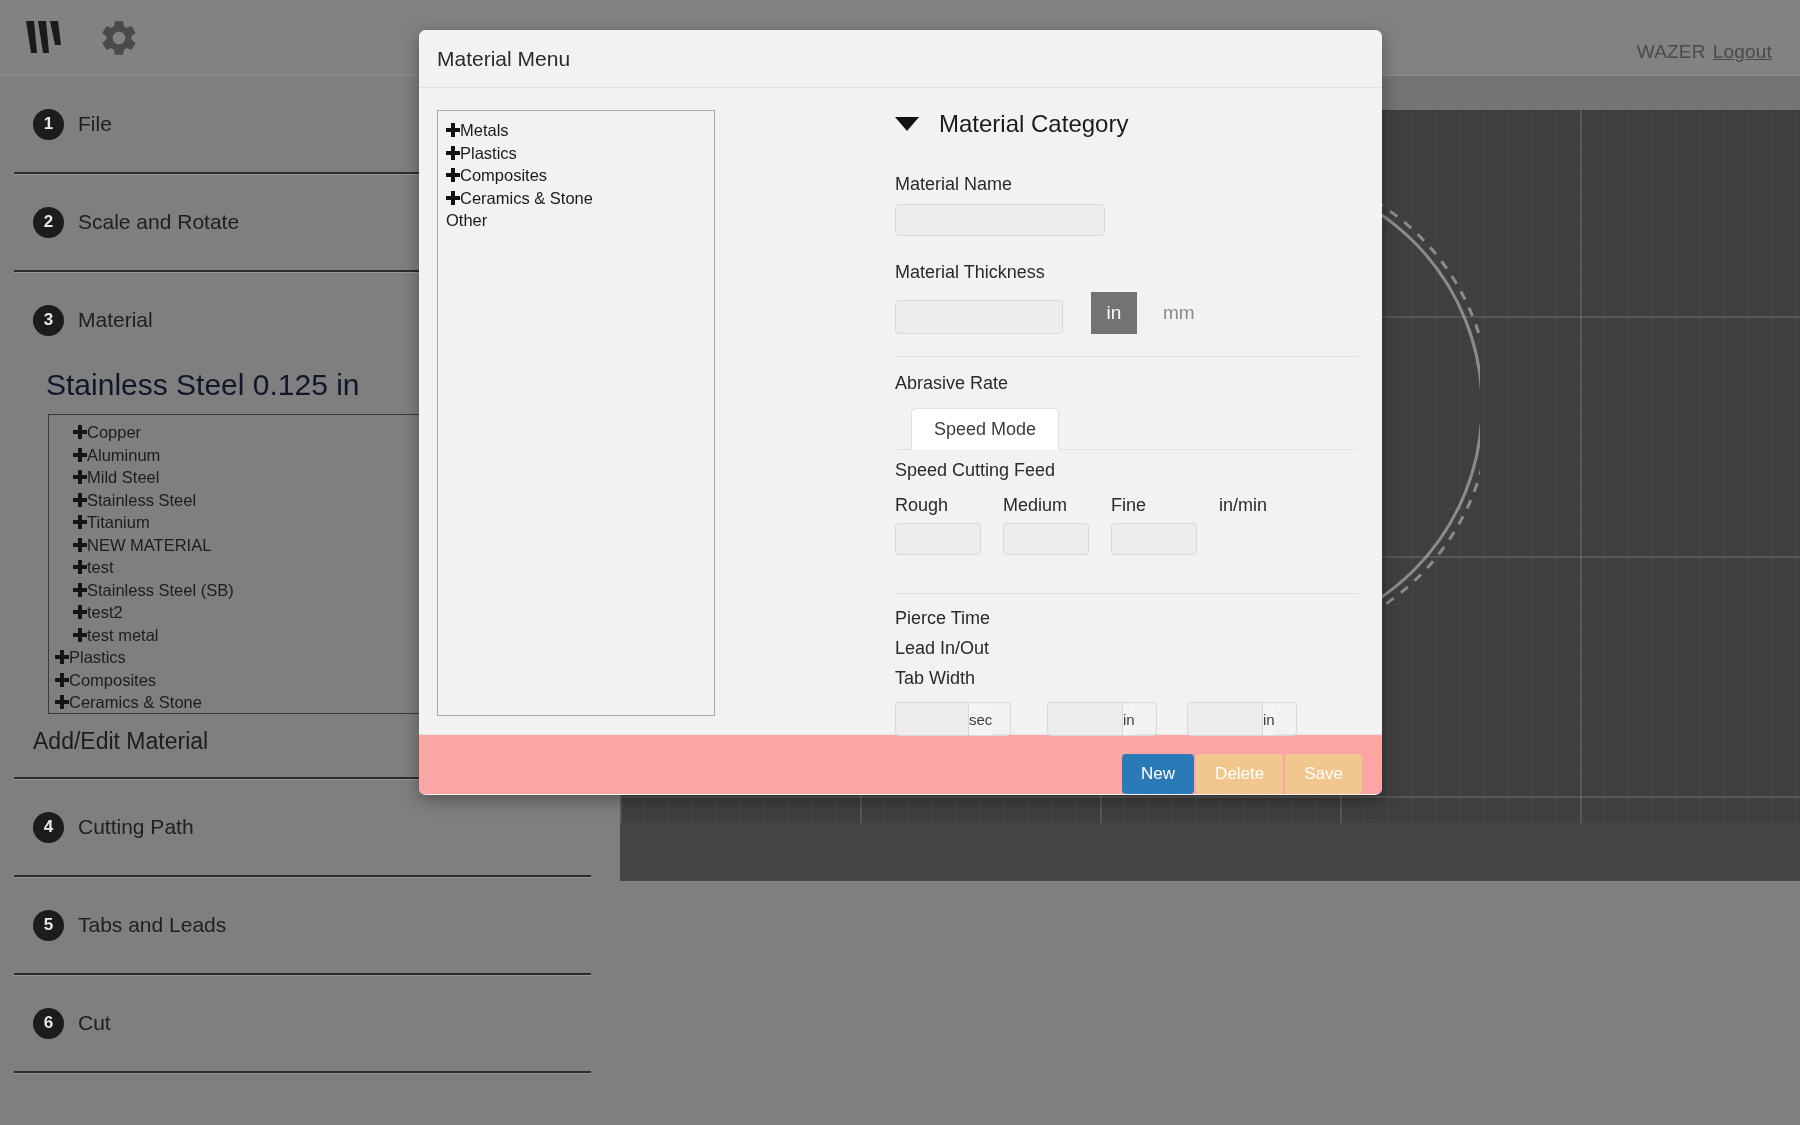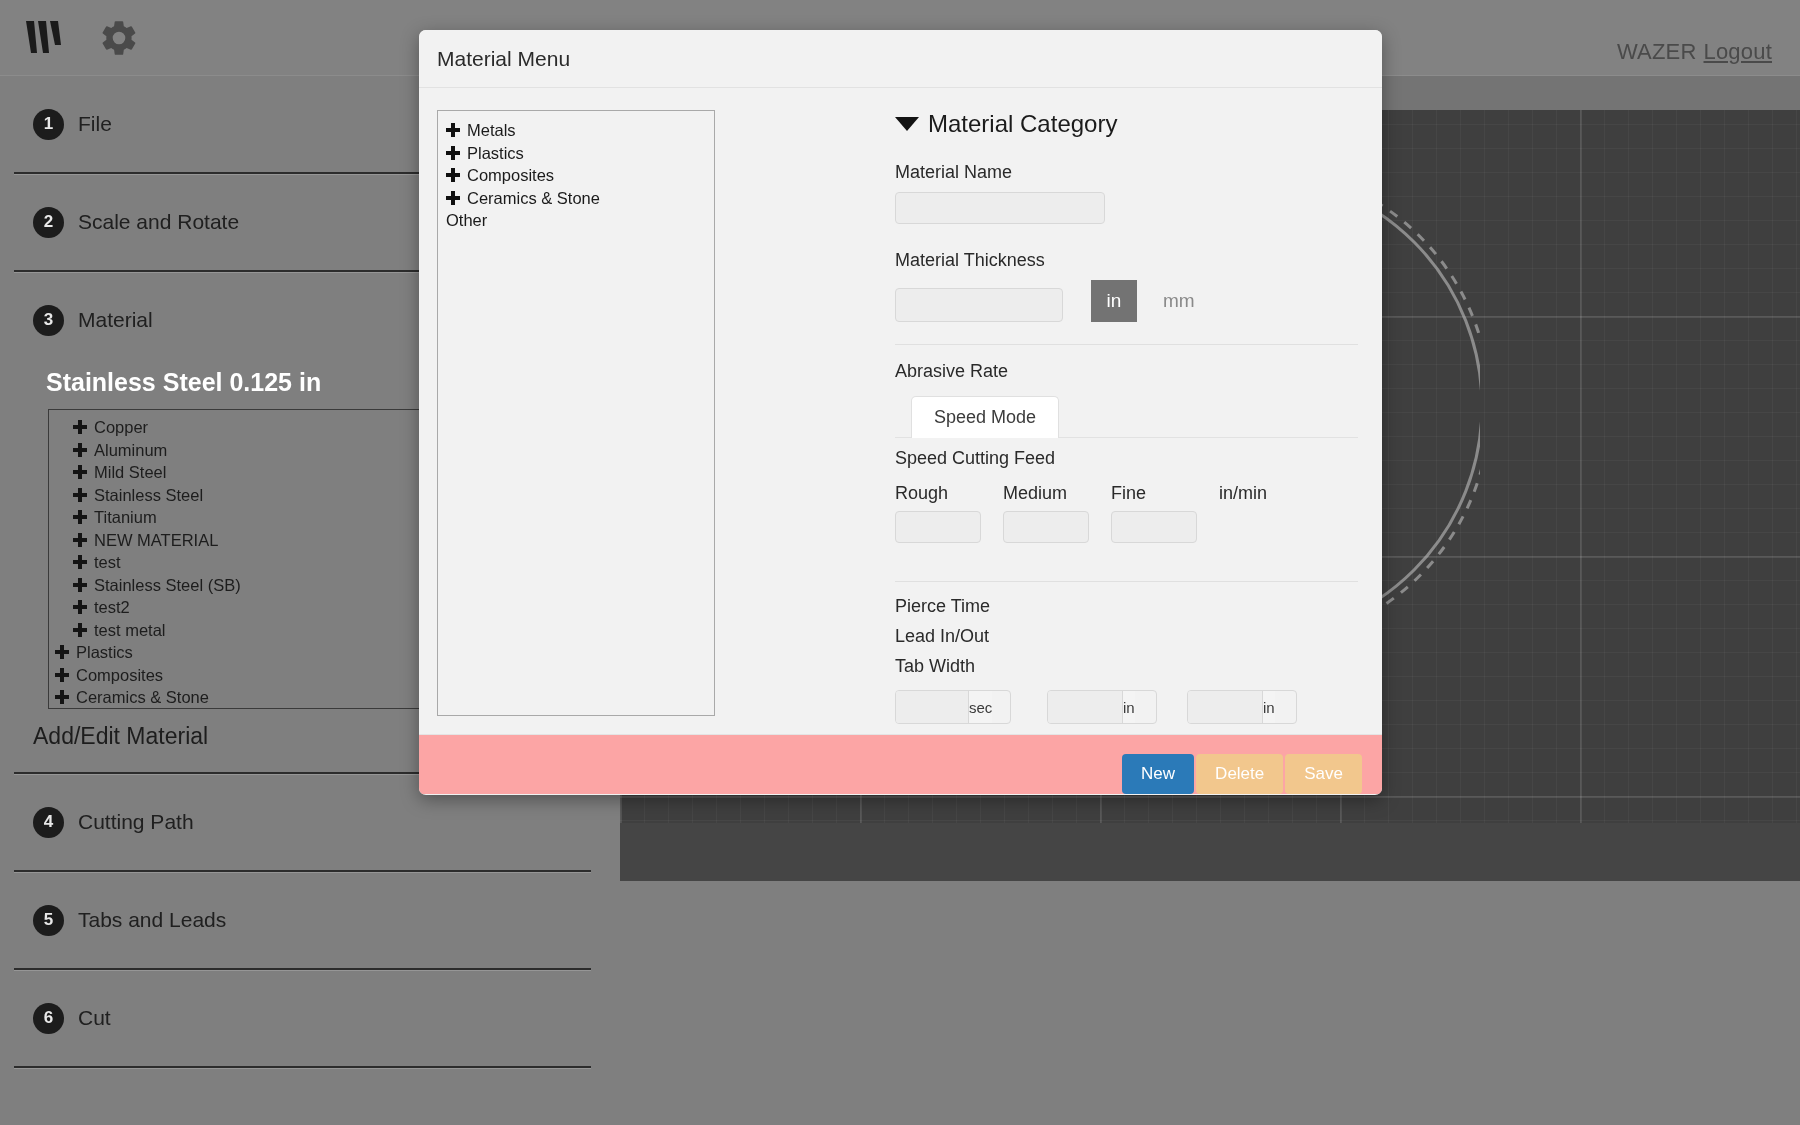--- a/index.html
+++ b/index.html
@@ -18,21 +18,21 @@
     border-bottom: 1px solid #8c8c8c;
     display: flex; align-items: center;
   }
   .logo-w {
     margin-left: 22px; width: 46px; height: 40px;
     display: flex; align-items: center; justify-content: center;
   }
   .gear-btn { margin-left: 28px; width: 46px; height: 46px; display:flex; align-items:center; justify-content:center; }
   .topbar-right {
     margin-left: auto; margin-right: 28px;
-    font-size: 22px; color: #4a4a4a; letter-spacing: .2px;
+    font-size: 19px; color: #4a4a4a; letter-spacing: .2px;
     display: flex; gap: 7px; align-items: baseline; margin-top: 28px;
   }
   .topbar-right .logout { text-decoration: underline; cursor: pointer; }
 
   
   .steps {
     position: absolute; left: 0; top: 76px; width: 620px; height: 1049px;
     background: #7f7f7f;
   }
   .step {
@@ -51,29 +51,29 @@
   }
   .step-label { font-size: 21px; color: #202020; }
   .step-rule {
     height: 2px; background: #2c2c2c; margin: 0 0 0 14px; width: 577px;
     box-shadow: 0 1px 0 rgba(255,255,255,.18);
   }
 
   
   .mat-body { padding: 0 0 22px 0; }
   .mat-current {
-    font-size: 25px; color: #ffffff; padding: 0 0 12px 46px; font-weight: bold;
+    font-size: 30px; color: #0f172a; padding: 0 0 12px 46px;
   }
   .mat-tree {
     margin-left: 48px; width: 540px; height: 300px;
     border: 1px solid #3a3a3a; background: transparent;
     padding: 6px 0 0 0; overflow: hidden;
   }
   .tnode {
-    display: flex; align-items: center; gap: 7px;
+    display: flex; align-items: center; 
     font-size: 16.5px; color: #1d1d1d; line-height: 22.5px; height: 22.5px;
     padding-left: 6px;
   }
   .tnode.lvl1 { padding-left: 24px; }
   .tnode .plus {
     width: 14px; height: 14px; position: relative; flex: 0 0 auto;
   }
   .tnode .plus::before, .tnode .plus::after {
     content: ""; position: absolute; background: #141414;
   }
@@ -138,21 +138,21 @@
     border: 1px solid #a9a9a9; background: #f2f2f2;
     padding: 8px 0 0 0; flex: 0 0 auto;
   }
   .cat-tree .tnode { font-size: 16.5px; color: #1b1b1b; padding-left: 8px; }
   .cat-tree .tnode .plus::before,
   .cat-tree .tnode .plus::after { background: #111; }
 
   .form { flex: 1 1 auto; padding-left: 180px; padding-right: 6px; }
 
   .cat-header {
-    display: flex; align-items: center; gap: 9px; margin-bottom: 24px;
+    display: flex; align-items: center; gap: 20px; margin-bottom: 36px;
   }
   .caret-down {
     width: 0; height: 0;
     border-left: 12px solid transparent;
     border-right: 12px solid transparent;
     border-top: 14px solid #131313;
   }
   .cat-header-text { font-size: 24px; color: #1b1b1b; }
 
   .fld-label { font-size: 18px; color: #2a2a2a; margin-bottom: 9px; }

